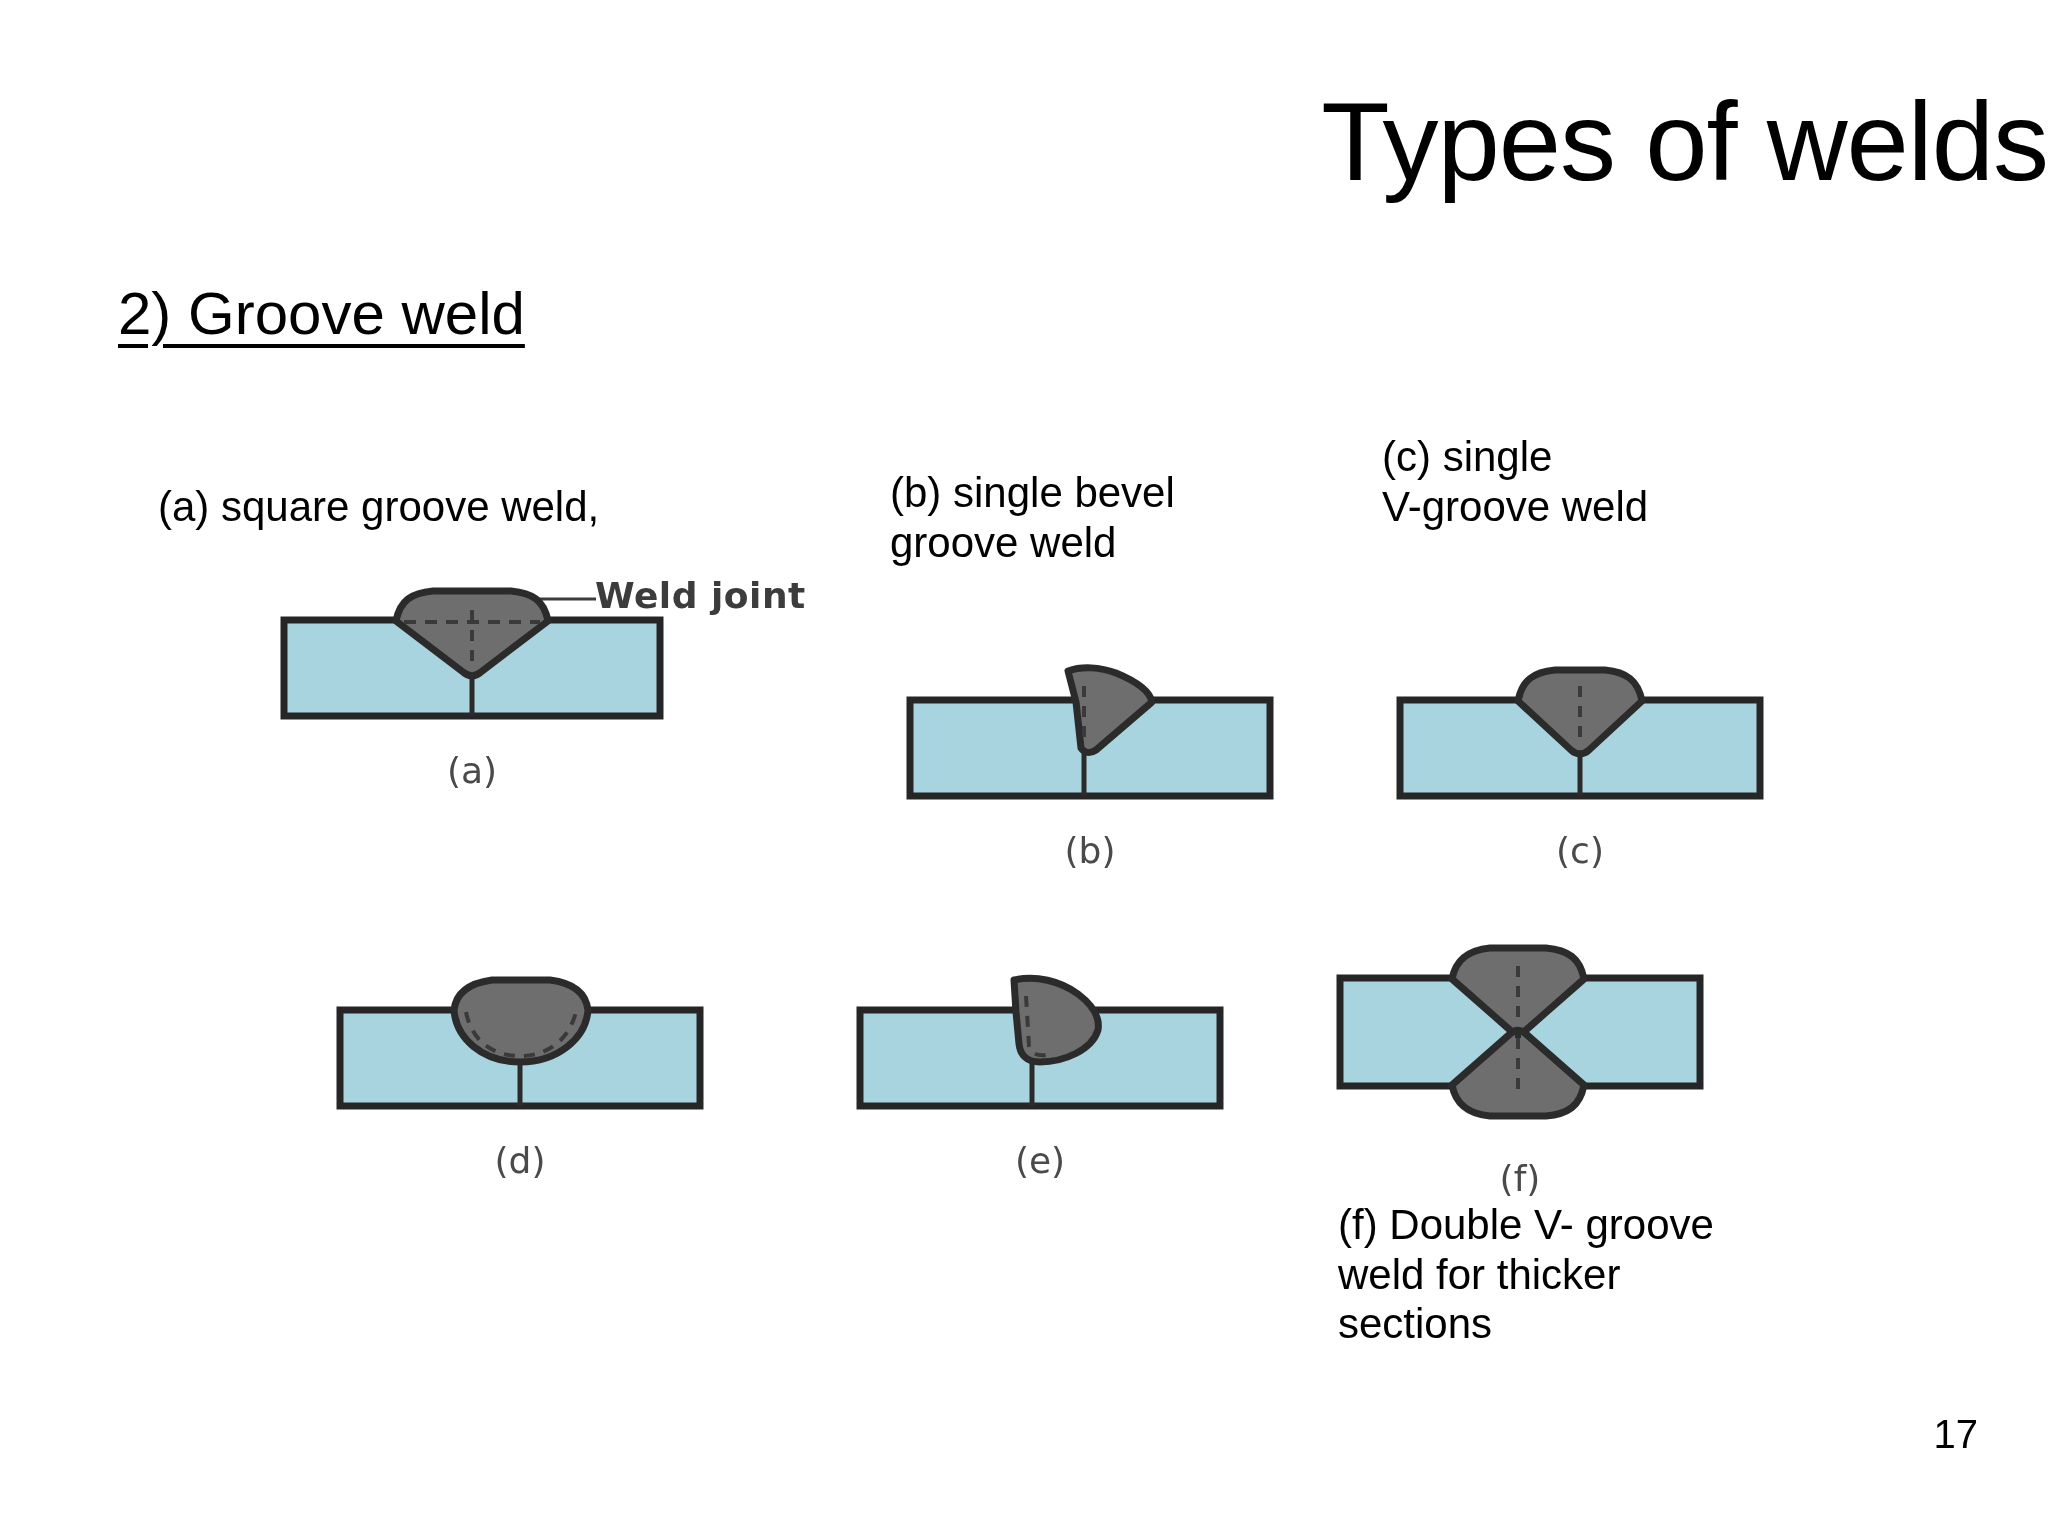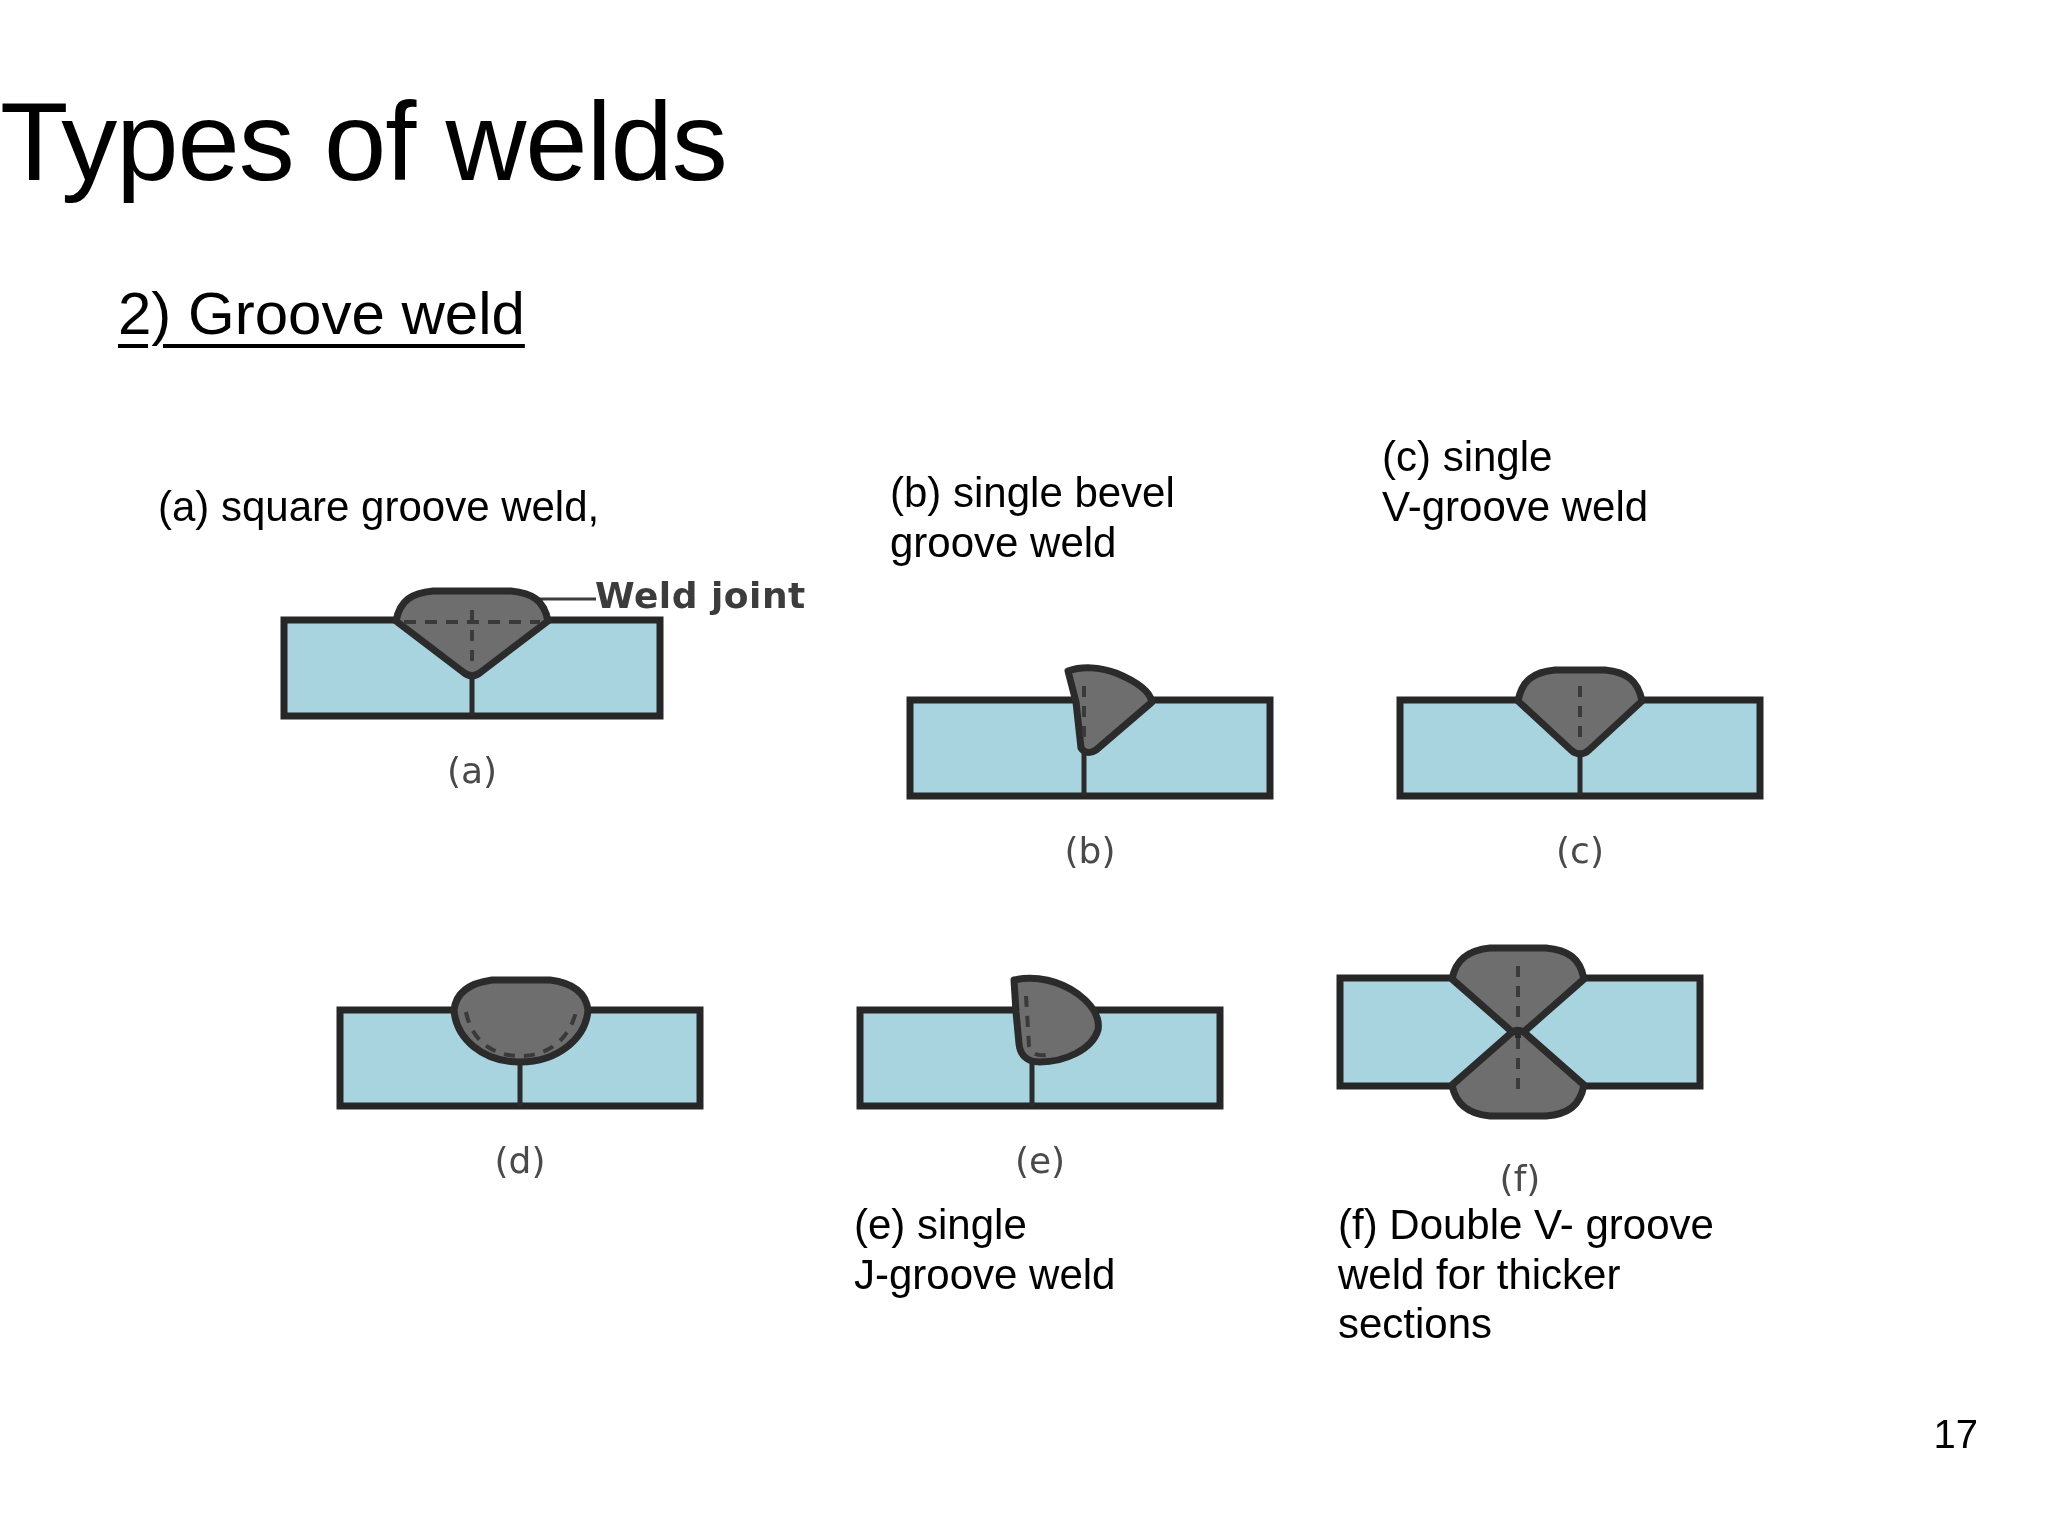--- a/index.html
+++ b/index.html
@@ -9,21 +9,21 @@
     font-family:"Liberation Sans", sans-serif;
     color:#000000;
     overflow:hidden;
     position:relative;
   }
   .slide{position:absolute;inset:0;}
 
   
   .title{
     position:absolute;left:0;right:0;top:86px;
-    text-align:left;
+    text-align:right;
     font-size:112px;
     line-height:1.0;
     font-weight:400;
     letter-spacing:-1px;
   }
   .subtitle{
     position:absolute;left:118px;top:284px;
     font-size:60px;
     line-height:1.0;
     font-weight:400;
@@ -91,22 +91,20 @@
 
   <div class="title">Types of welds</div>
 
   <div class="subtitle">2) Groove weld</div>
 
   <div class="cap cap-a">(a) square groove weld,</div>
   <div class="cap cap-b">(b) single bevel
 groove weld</div>
   <div class="cap cap-c">(c) single
 V-groove weld</div>
-  <div class="cap cap-e">(e) single
-J-groove weld</div>
   <div class="cap cap-f">(f) Double V- groove
 weld for thicker
 sections</div>
 
   <div class="weld-note">Weld joint</div>
 
   <svg class="fig" style="left:400px;top:575px;" width="230" height="130">
 
     <path d="M196 24 L113 24 L63 93" fill="none" stroke="#3c3c3c" stroke-width="3"></path>
     <path d="M63 93 L32 128 L66 118 L73 101 Z" fill="#1d1d1d" stroke="#1d1d1d" stroke-width="2" stroke-linejoin="round"></path>

